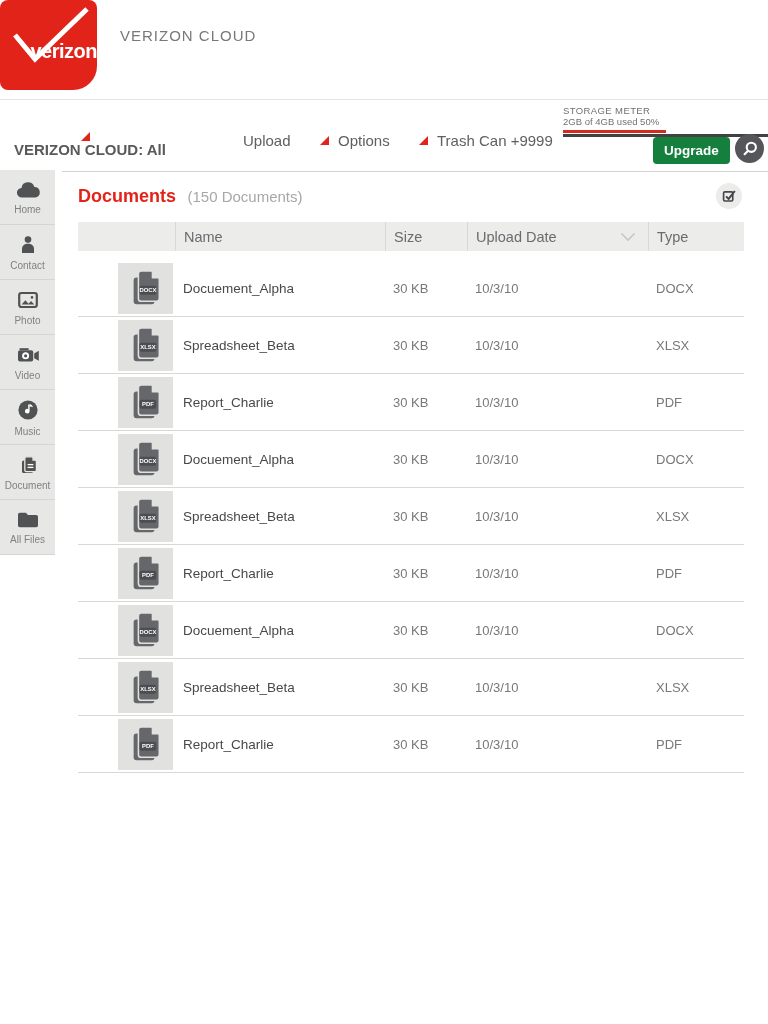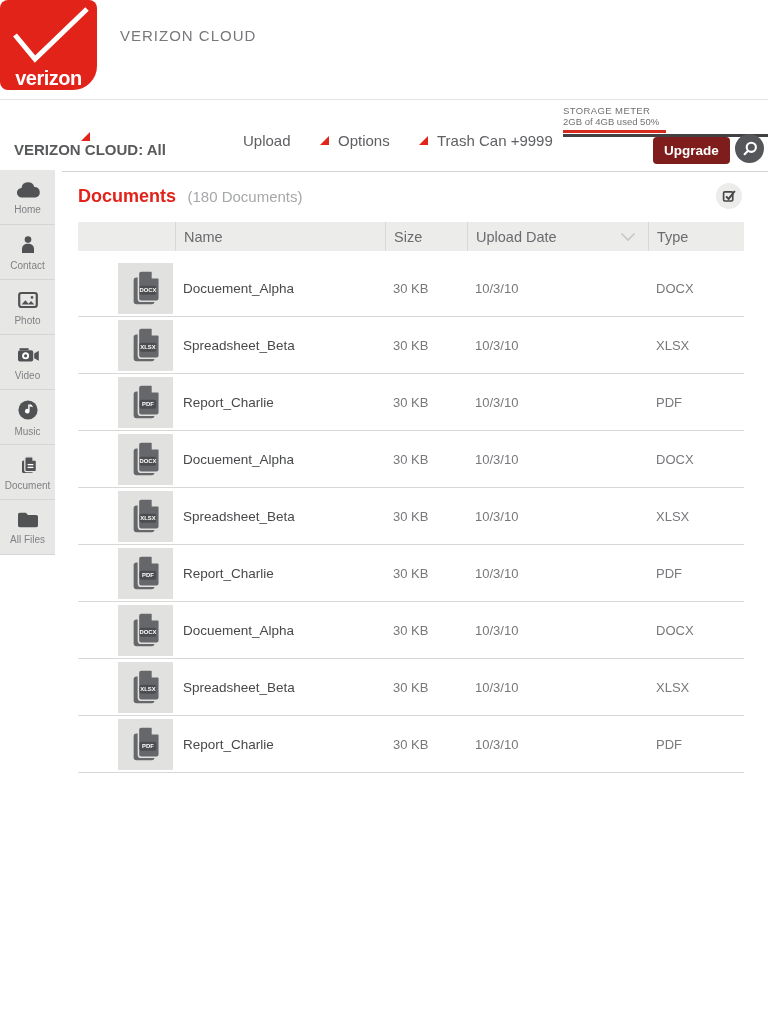--- a/index.html
+++ b/index.html
@@ -8,21 +8,21 @@
     width:768px; height:1024px; position:relative; overflow:hidden;
     font-family:"Liberation Sans", sans-serif; color:#5b5c5e;
   }
   
   .logo {
     position:absolute; left:0; top:0; width:97px; height:90px;
     background:#e2231a; border-radius:8px 8px 24px 8px;
   }
   .logo svg { position:absolute; left:0; top:2px; }
   .logo .wordmark {
-    position:absolute; bottom:0; width:100%; text-align:center;
+    position:absolute; bottom:27px; width:100%; text-align:right;
     color:#fff; font-weight:bold; font-size:20px; letter-spacing:-0.5px;
   }
   .app-title {
     position:absolute; left:120px; top:27px;
     font-size:15px; letter-spacing:1px; color:#77787b;
   }
   .hr1 { position:absolute; left:0; right:0; top:99px; height:1px; background:#e4e4e2; }
 
   
   .storage { position:absolute; left:563px; top:105px; width:205px; }
@@ -38,21 +38,21 @@
     position:absolute; top:2px; display:flex; align-items:center;
     font-size:15px; color:#5f6063; cursor:pointer; white-space:nowrap;
   }
   .nav-item.first { font-weight:bold; color:#58595b;flex-direction:column; }
   .tri {
     width:0; height:0; display:inline-block; margin-right:9px;
     border-bottom:9px solid #e2231a; border-left:9px solid transparent;
   }
   .upgrade-btn {
     position:absolute; left:653px; top:7px; width:77px; height:27px;
-    background:#7f1d1d; border:none; border-radius:4px;
+    background:#15803d; border:none; border-radius:4px;
     color:#fff; font-weight:bold; font-size:13.5px; cursor:pointer;
     font-family:"Liberation Sans", sans-serif;
   }
   .search-btn {
     position:absolute; left:735px; top:4px; width:29px; height:29px;
     border-radius:50%; background:#55565a; display:flex;
     align-items:center; justify-content:center; cursor:pointer;
   }
   .hr2 { position:absolute; left:62px; right:0; top:171px; height:1px; background:#d3d3d1; }
 
@@ -195,21 +195,21 @@
     <svg width="26" height="22" viewBox="0 0 26 22">
       <path d="M3 5.6A1.8 1.8 0 0 1 4.8 3.8h6l2.2 2.2h8.2A1.8 1.8 0 0 1 23 7.8v8.6a1.8 1.8 0 0 1-1.8 1.8H4.8A1.8 1.8 0 0 1 3 16.4z" fill="#515254"></path>
     </svg>
     <span class="lbl">All Files</span>
   </div>
 </div>
 
 <div class="content">
   <div class="title-row">
     <span class="page-title">Documents</span>
-    <span class="page-count">(180 Documents)</span>
+    <span class="page-count">(150 Documents)</span>
     <div class="select-toggle">
       <svg width="20" height="20" viewBox="0 0 24 24">
         <rect x="5.5" y="7" width="11" height="11" rx="1.5" fill="none" stroke="#46474a" stroke-width="2"></rect>
         <polyline points="8.5,12.5 11.5,15.5 19,6" fill="none" stroke="#46474a" stroke-width="2.4"></polyline>
       </svg>
     </div>
   </div>
 
   <div class="thead grid-cols">
     <div class="th"></div>

